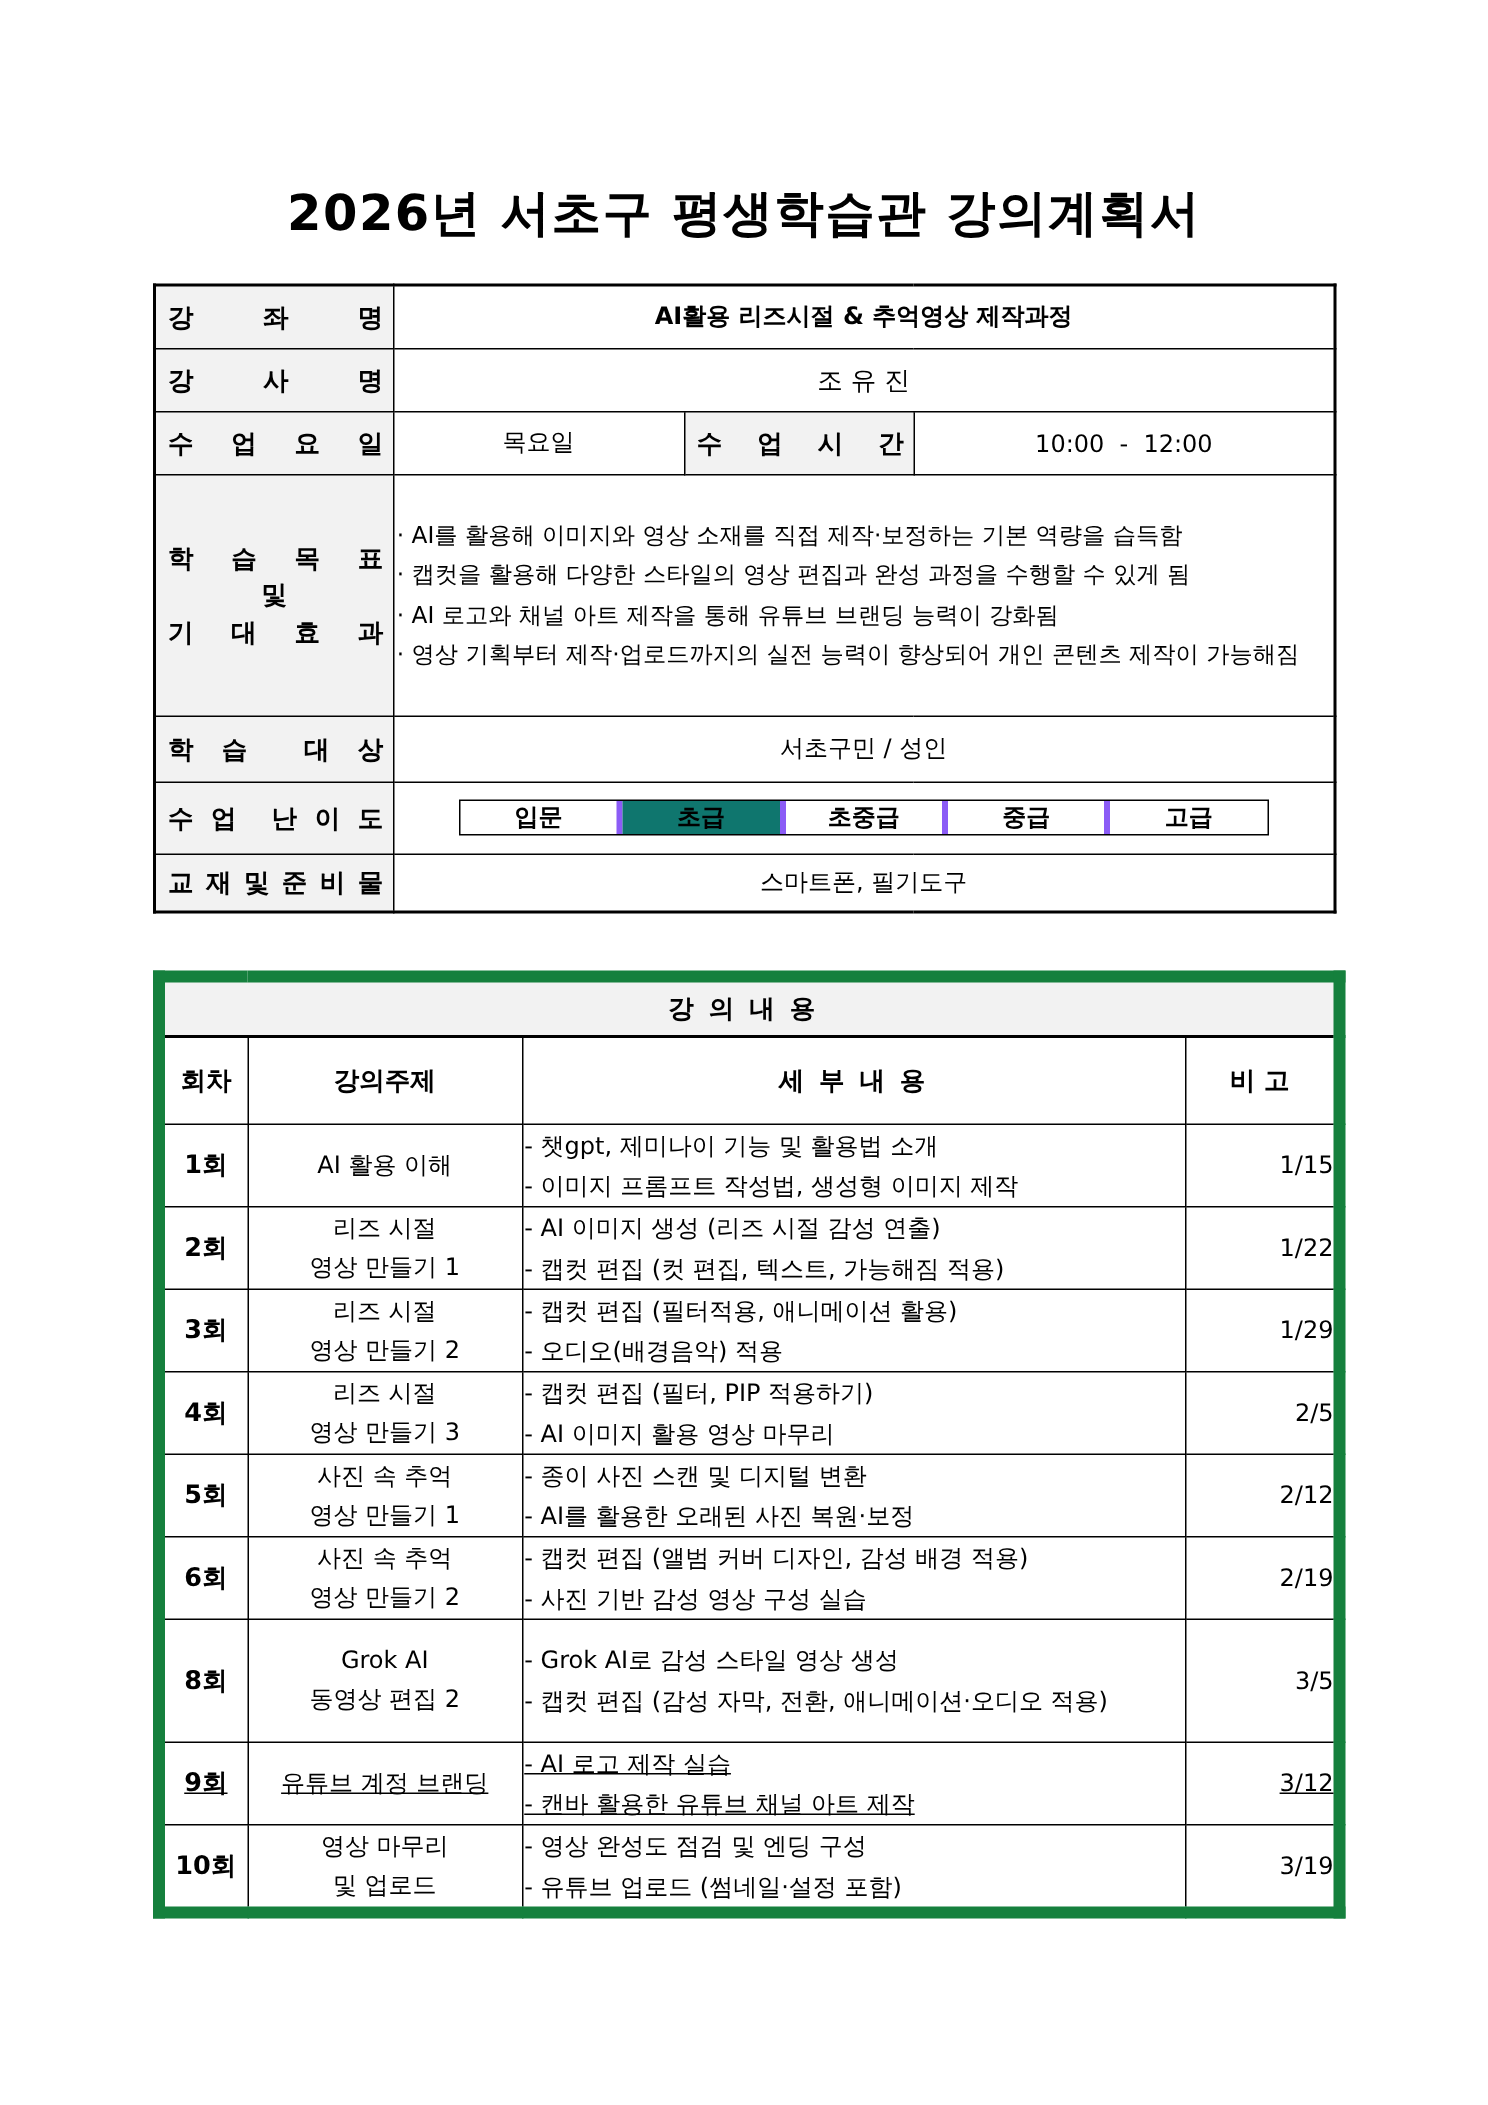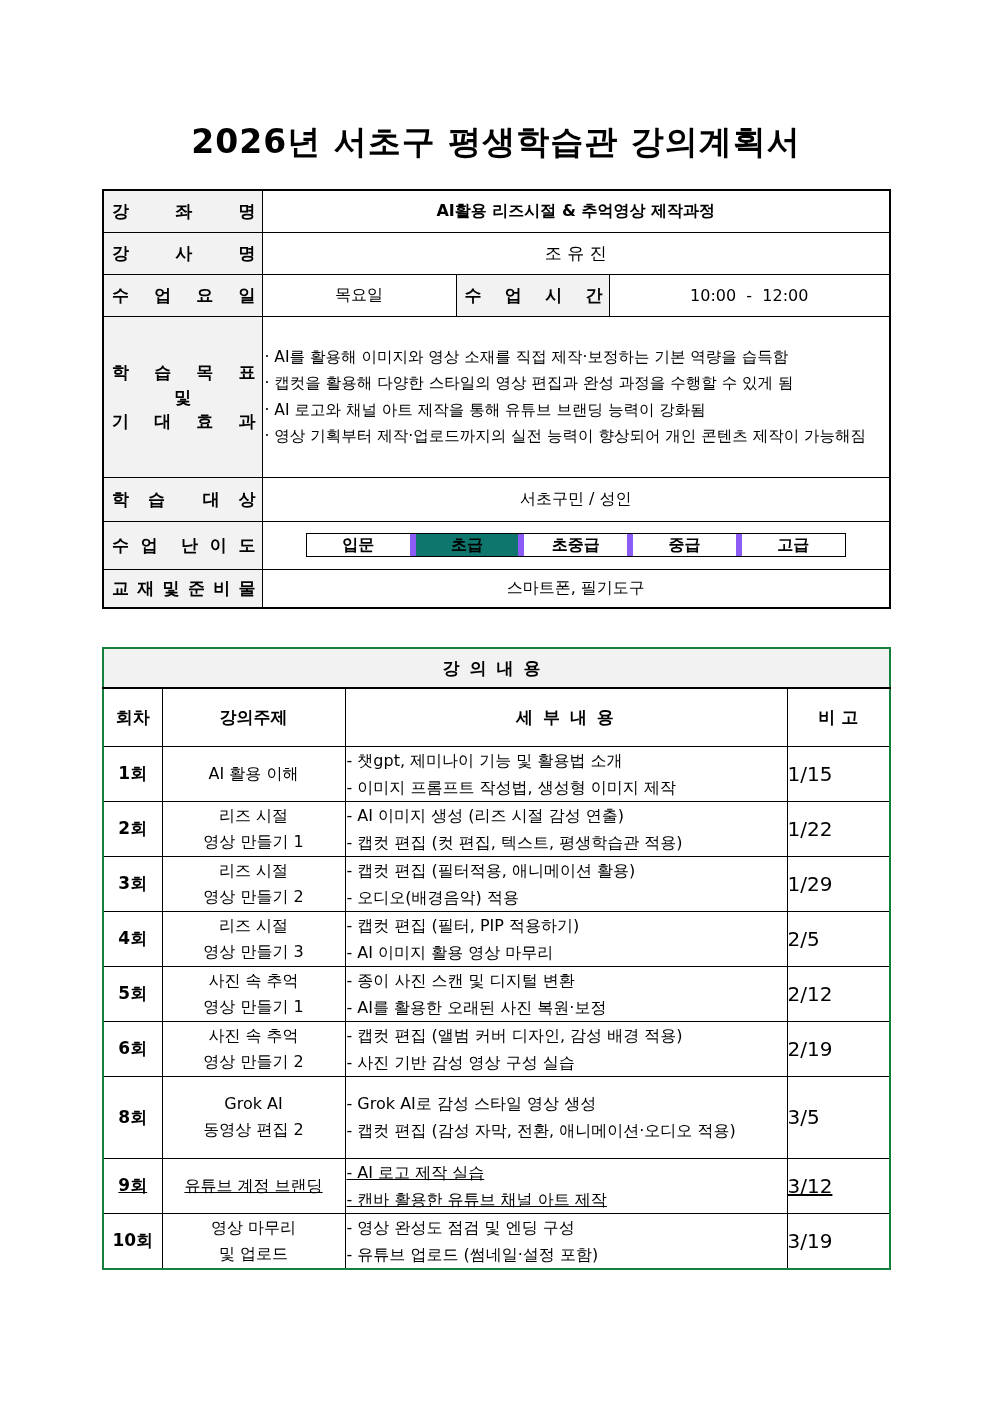--- a/index.html
+++ b/index.html
@@ -4,34 +4,34 @@
 <style>
   html, body { margin:0; padding:0; background:#ffffff; }
   body { width:992px; height:1403px; position:relative; font-family:"DejaVu Sans","Liberation Sans",sans-serif; color:#000; }
   .title { position:absolute; left:0; top:120px; width:992px; text-align:center; font-size:33px; font-weight:bold; letter-spacing:1px; }
   table { border-collapse:collapse; position:absolute; left:102px; width:787px; table-layout:fixed; }
   td { border:1px solid #000; padding:0; font-size:16px; vertical-align:middle; }
   .lbl { background:#f2f2f2; font-weight:bold; font-size:17px; }
   .spread { display:flex; justify-content:space-between; padding:0 6px 0 8px; }
   .center { text-align:center; }
   .info-tbl { top:189px; border:2px solid #000; }
-  .lessons { top:647px; border:2px solid #15803d;padding-left:32px; }
+  .lessons { top:647px; border:8px solid #15803d;padding-left:32px; }
   .goals { padding:12px 0 12px 2px; line-height:26.5px; font-size:15.5px; }
   .goals div { white-space:nowrap; }
   .goals .wrap { white-space:normal; text-align:justify; }
   .diff { display:flex; margin:0 auto; width:538px; border:1px solid #000; height:22px; }
-  .diff span { flex:1; text-align:center; font-weight:bold; font-size:16px; line-height:22px; border-right:6px solid #8b5cf6; }
+  .diff span { flex:1; text-align:center; font-weight:bold; font-size:16px; line-height:22px; border-right:4px solid #8b5cf6; }
   .diff span:last-child { border-right:none; }
   .diff span.sel { background:#ffff00; }
   .sect { background:#f2f2f2; text-align:center; font-weight:bold; letter-spacing:10px; font-size:17px; }
   .th { font-weight:bold; text-align:center; font-size:17px; }
   .num { font-weight:bold; text-align:center; font-size:17px; }
   .topic { text-align:center; line-height:26px; font-size:16px; }
   .detail { line-height:27px; font-size:16px; padding-left:1px; }
-  .note { text-align:left; font-size:20px; }
+  .note { text-align:right; font-size:16px; }
 </style>
 </head>
 <body>
 
 <div class="title">2026년 서초구 평생학습관 강의계획서</div>
 
 <table class="info-tbl">
   <colgroup>
       <col style="width:159px">
       <col style="width:194px">
@@ -182,21 +182,21 @@
         <td class="note">1/15</td>
       </tr>
       <tr style="height: 52px;">
         <td class="num">2회</td>
         <td class="topic">
           <div>리즈 시절</div>
           <div>영상 만들기 1</div>
         </td>
         <td class="detail">
           <div>- AI 이미지 생성 (리즈 시절 감성 연출)</div>
-          <div>- 캡컷 편집 (컷 편집, 텍스트, 평생학습관 적용)</div>
+          <div>- 캡컷 편집 (컷 편집, 텍스트, 가능해짐 적용)</div>
         </td>
         <td class="note">1/22</td>
       </tr>
       <tr style="height: 52px;">
         <td class="num">3회</td>
         <td class="topic">
           <div>리즈 시절</div>
           <div>영상 만들기 2</div>
         </td>
         <td class="detail">

